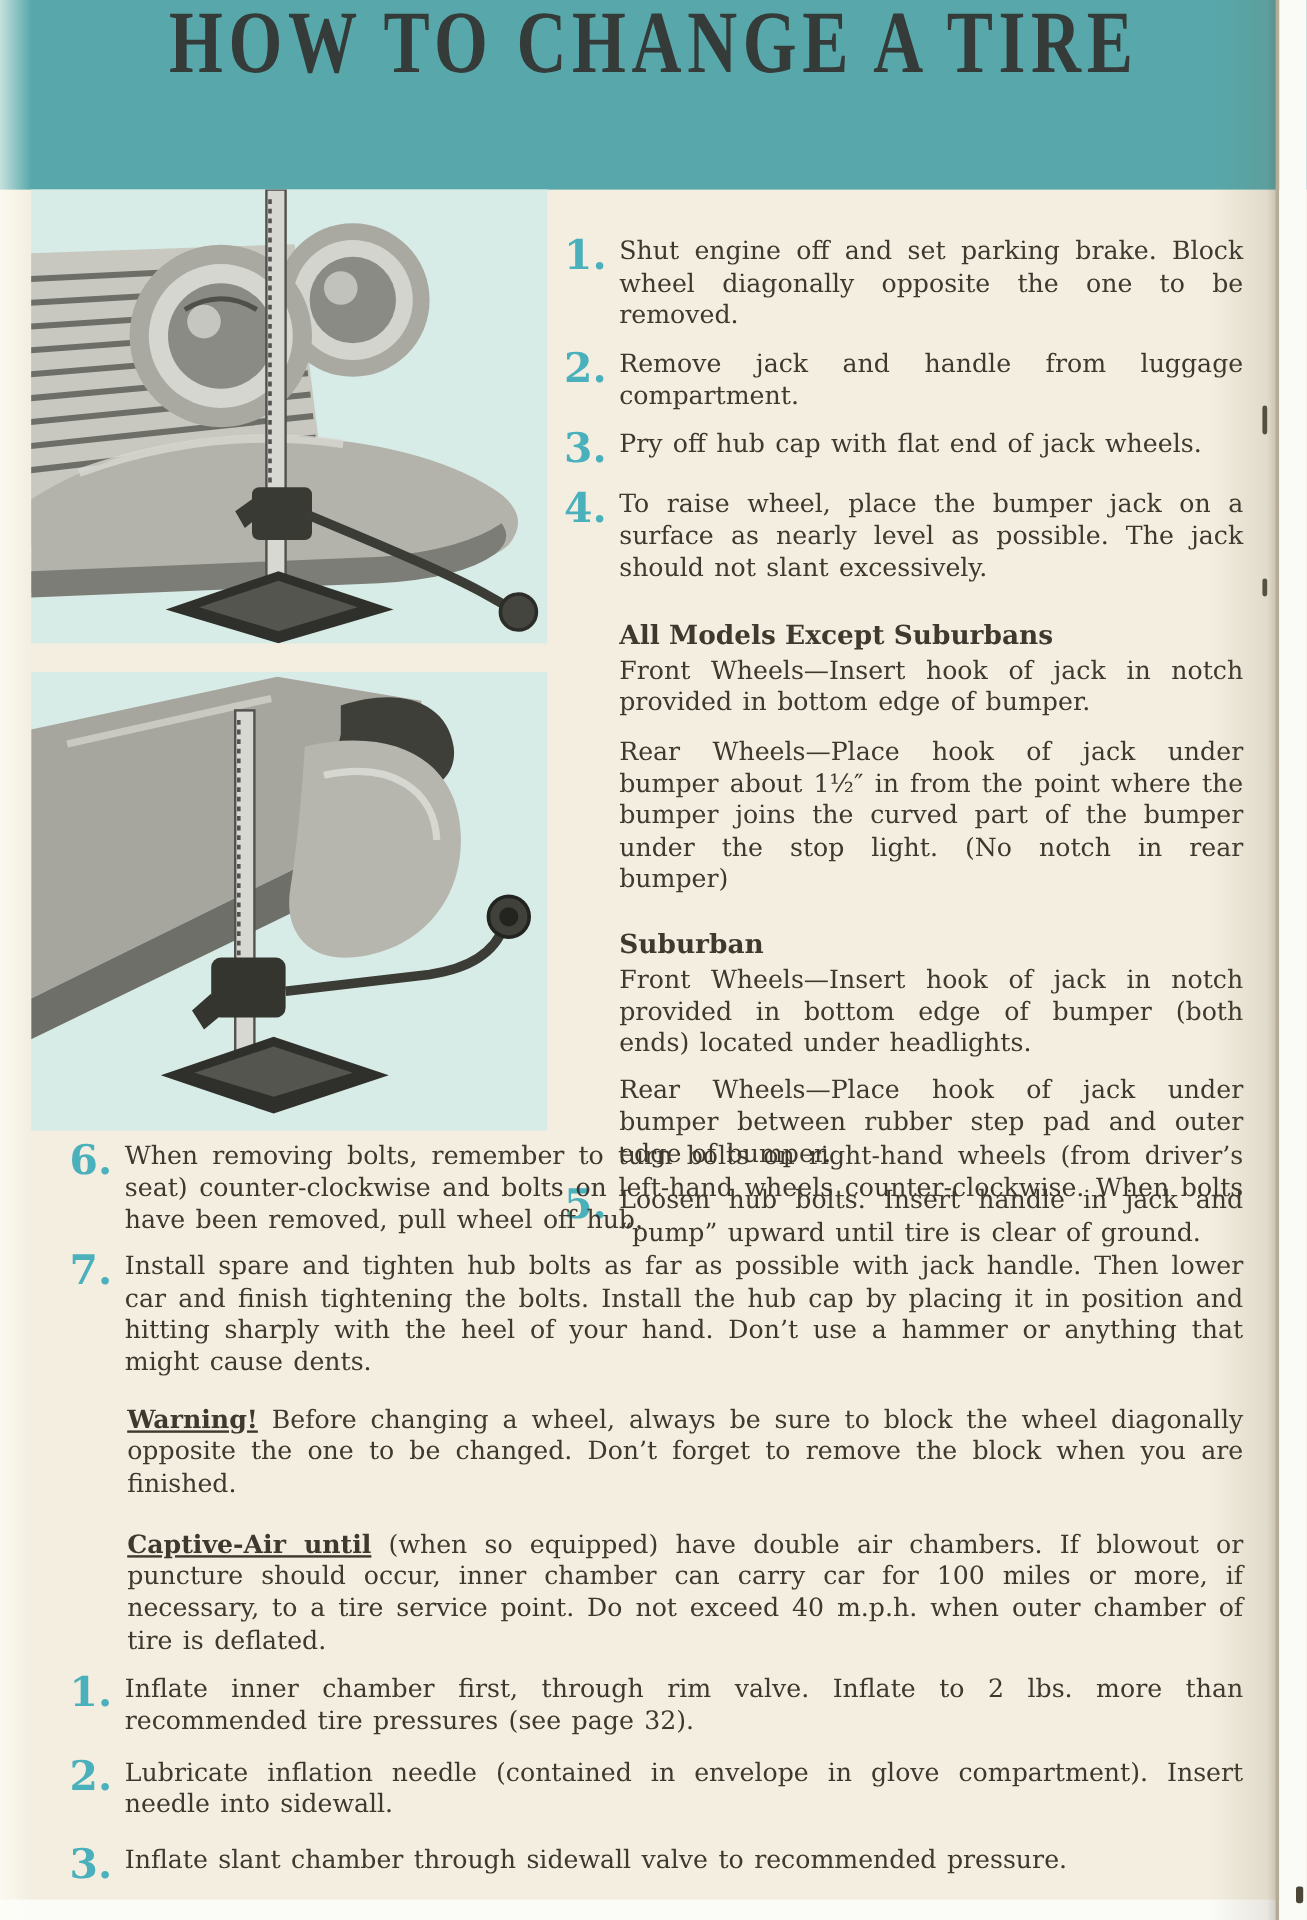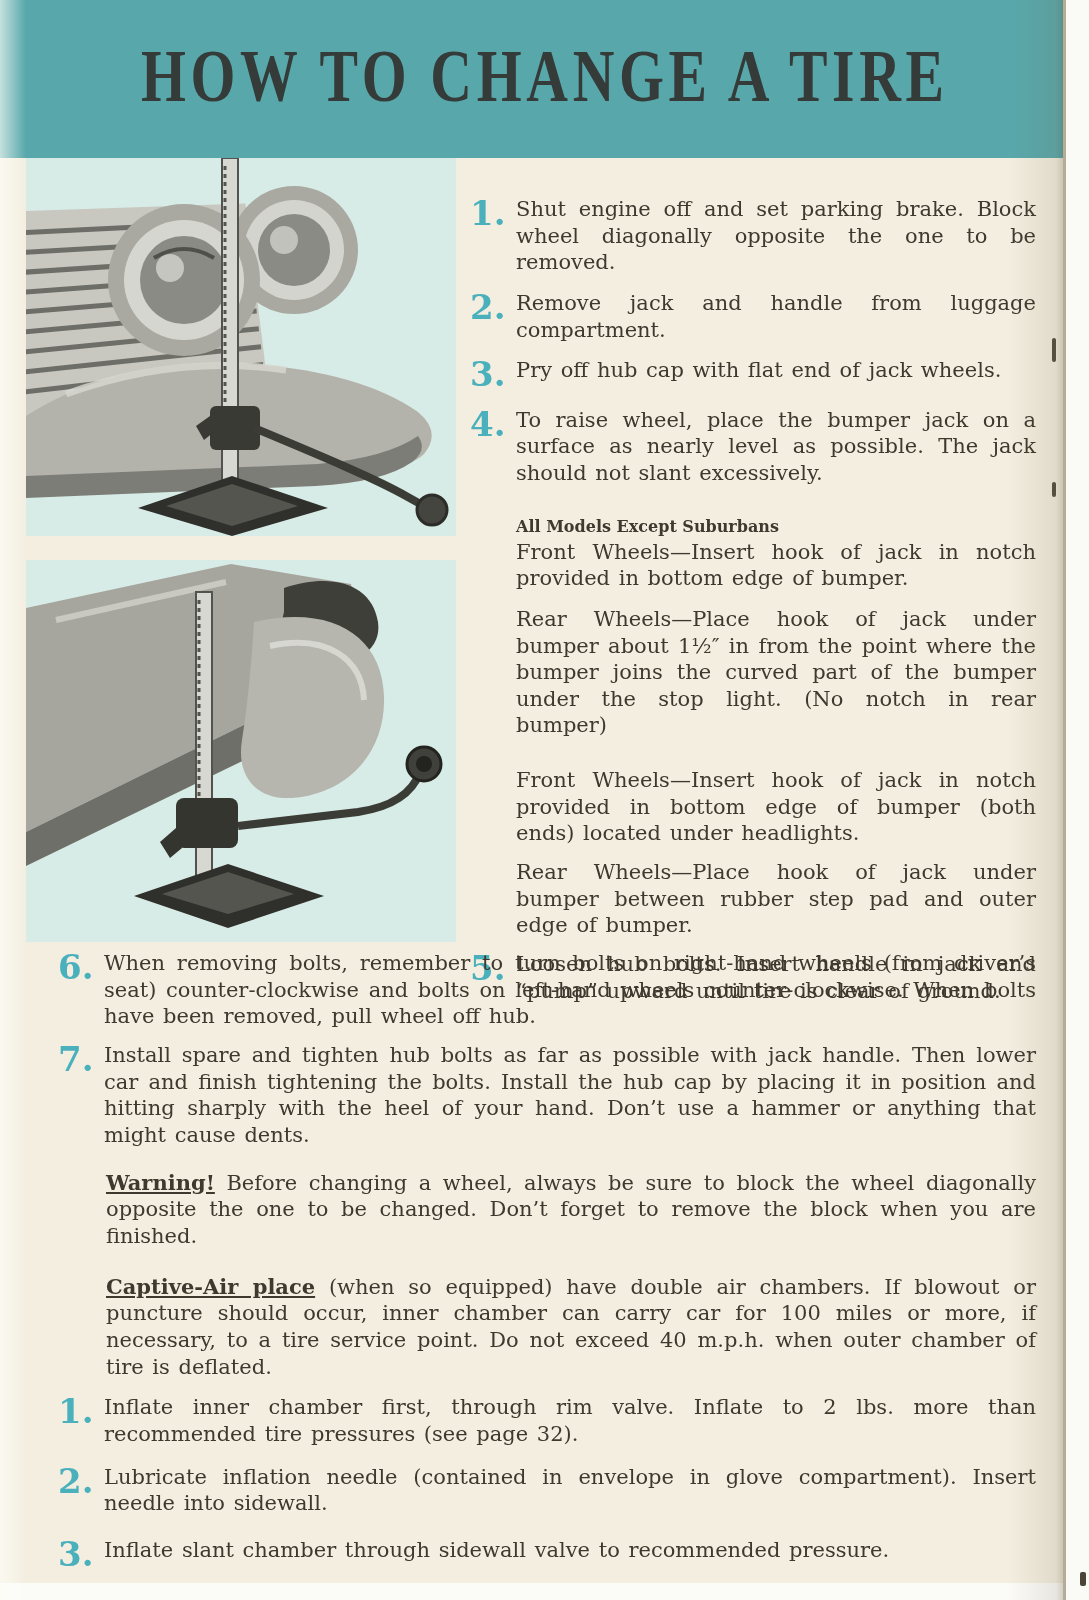--- a/index.html
+++ b/index.html
@@ -4,42 +4,42 @@
 <style>
   html,body{margin:0;padding:0;background:#e8e3d5;}
   .page{
     position:relative;width:1089px;height:1600px;overflow:hidden;
     background:#f3eee0;color:#3e382e;
     font-family:"DejaVu Serif",serif;
   }
   
   .header{
     position:absolute;top:0;left:0;width:1089px;height:158px;
-    background:#58a8ab;display:flex;align-items:center;justify-content:center;
+    background:#58a8ab;display:flex;align-items:flex-start;justify-content:center;
   }
   .title{
     font-family:"Liberation Serif",serif;font-weight:bold;
     font-size:74px;color:#343b39;letter-spacing:6px;white-space:nowrap;
     transform:scaleX(0.78);margin-top:-6px;
   }
   
   .fig{position:absolute;left:26px;width:430px;background:#d8ece7;}
   .fig1{top:158px;height:378px;}
   .fig2{top:560px;height:382px;}
   .fig svg{display:block;width:100%;height:100%;}
   
   .col-right{position:absolute;top:196px;left:470px;width:566px;}
   .col-full{position:absolute;top:950px;left:58px;width:978px;}
   .step{display:flex;}
   .num{
     flex:0 0 46px;font-size:34px;line-height:.95;font-weight:bold;
     color:#4ab0bc;font-family:"DejaVu Serif",serif;padding-top:1px;
   }
   .txt{flex:1;text-align:justify;font-size:21px;line-height:1.27;word-spacing:2px;}
-  .subhead{font-weight:bold;font-size:16px;margin:0 0 3px 46px;}
+  .subhead{font-weight:bold;font-size:22px;margin:0 0 3px 46px;}
   .para{margin:0 0 14px 46px;text-align:justify;font-size:21px;line-height:1.27;word-spacing:2px;}
   .plain{margin-left:48px;text-align:justify;font-size:21px;line-height:1.27;word-spacing:2px;}
   .lead{font-weight:bold;text-decoration:underline;}
   
   .mb12{margin-bottom:12px}.mb14{margin-bottom:14px}.mb16{margin-bottom:16px}.mb20{margin-bottom:20px}.mb24{margin-bottom:24px}
   .mb28{margin-bottom:28px}.mb30{margin-bottom:30px}
   
   .left-edge{
     position:absolute;top:0;left:0;width:26px;height:1600px;pointer-events:none;
     background:linear-gradient(90deg,rgba(255,255,248,.65),rgba(255,255,248,0));
@@ -163,20 +163,21 @@
     </div>
     <div class="step mb30">
       <span class="num">4.</span>
       <div class="txt">To raise wheel, place the bumper jack on a surface as nearly level as possible. The jack should not slant excessively.</div>
     </div>
 
     <h3 class="subhead">All Models Except Suburbans</h3>
     <p class="para">Front Wheels—Insert hook of jack in notch provided in bottom edge of bumper.</p>
     <p class="para mb28">Rear Wheels—Place hook of jack under bumper about 1½″ in from the point where the bumper joins the curved part of the bumper under the stop light. (No notch in rear bumper)</p>
 
+    <h3 class="subhead">Suburban</h3>
     <p class="para mb12">Front Wheels—Insert hook of jack in notch provided in bottom edge of bumper (both ends) located under headlights.</p>
     <p class="para mb12">Rear Wheels—Place hook of jack under bumper between rubber step pad and outer edge of bumper.</p>
 
     <div class="step">
       <span class="num">5.</span>
       <div class="txt">Loosen hub bolts. Insert handle in jack and “pump” upward until tire is clear of ground.</div>
     </div>
   </div>
 
   <div class="col-full">
@@ -185,21 +186,21 @@
       <span class="num">6.</span>
       <div class="txt">When removing bolts, remember to turn bolts on right-hand wheels (from driver’s seat) counter-clockwise and bolts on left-hand wheels counter-clockwise. When bolts have been removed, pull wheel off hub.</div>
     </div>
     <div class="step mb20">
       <span class="num">7.</span>
       <div class="txt">Install spare and tighten hub bolts as far as possible with jack handle. Then lower car and finish tightening the bolts. Install the hub cap by placing it in position and hitting sharply with the heel of your hand. Don’t use a hammer or anything that might cause dents.</div>
     </div>
 
     <p class="plain mb24"><span class="lead">Warning!</span><span> Before changing a wheel, always be sure to block the wheel diagonally opposite the one to be changed. Don’t forget to remove the block when you are finished.</span></p>
 
-    <p class="plain mb14"><span class="lead">Captive-Air place</span><span> (when so equipped) have double air chambers. If blowout or puncture should occur, inner chamber can carry car for 100 miles or more, if necessary, to a tire service point. Do not exceed 40 m.p.h. when outer chamber of tire is deflated.</span></p>
+    <p class="plain mb14"><span class="lead">Captive-Air until</span><span> (when so equipped) have double air chambers. If blowout or puncture should occur, inner chamber can carry car for 100 miles or more, if necessary, to a tire service point. Do not exceed 40 m.p.h. when outer chamber of tire is deflated.</span></p>
 
     <div class="step mb16">
       <span class="num">1.</span>
       <div class="txt">Inflate inner chamber first, through rim valve. Inflate to 2 lbs. more than recommended tire pressures (see page 32).</div>
     </div>
     <div class="step mb20">
       <span class="num">2.</span>
       <div class="txt">Lubricate inflation needle (contained in envelope in glove compartment). Insert needle into sidewall.</div>
     </div>
     <div class="step mb20">

